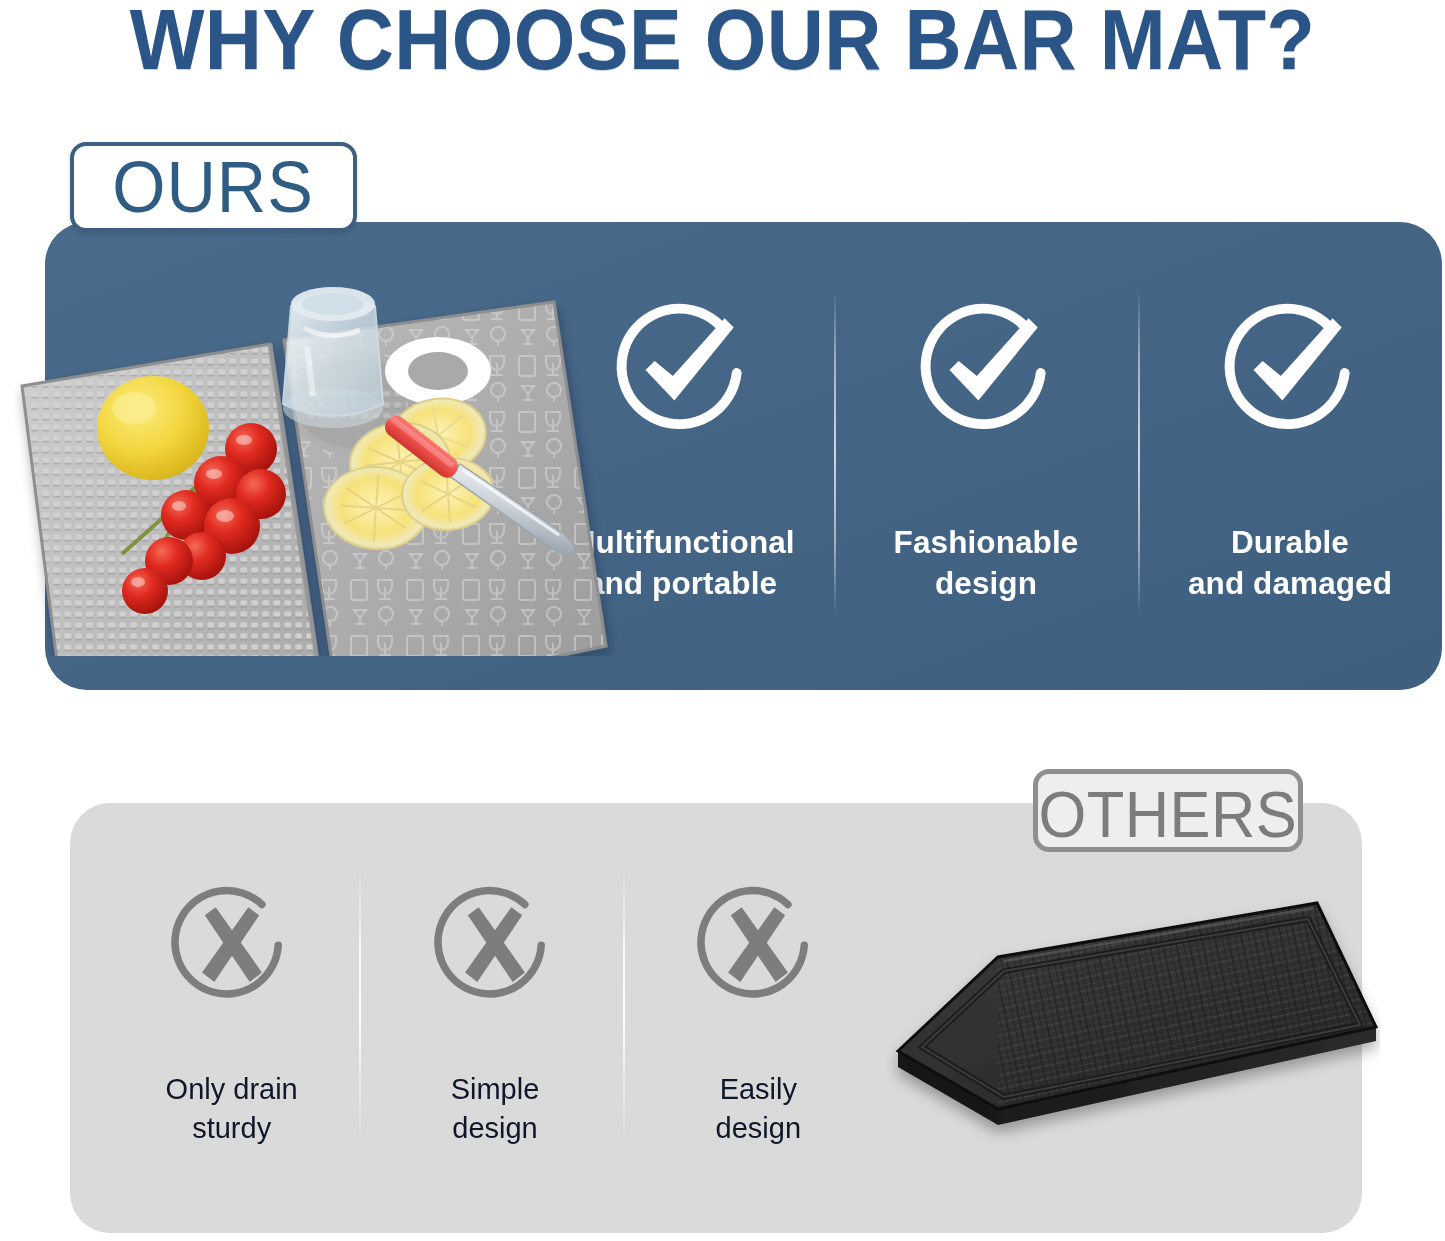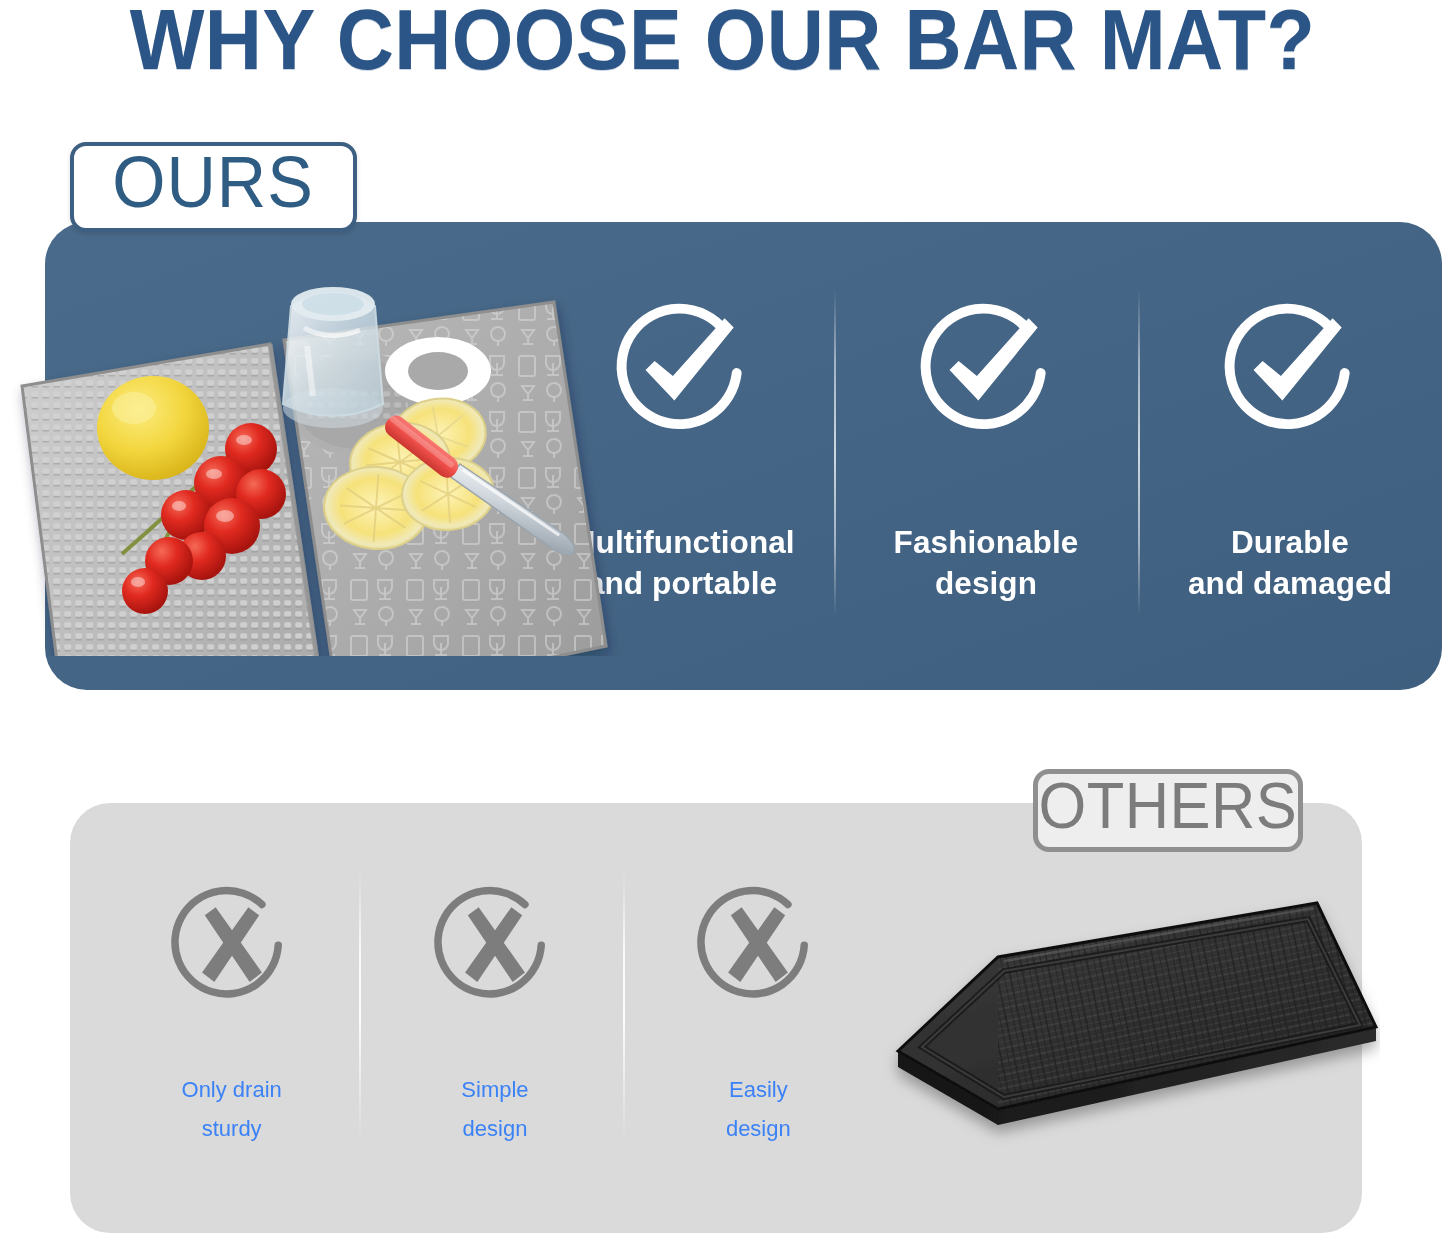--- a/index.html
+++ b/index.html
@@ -63,20 +63,21 @@
     position: absolute;
     left: 70px;
     top: 142px;
     width: 287px;
     height: 90px;
     background: #ffffff;
     border: 4px solid #3c5f82;
     border-radius: 16px;
     box-sizing: border-box;
     display: flex;
+    align-items: center;
     justify-content: center;
     z-index: 6;
     box-shadow: 0 2px 5px rgba(0,0,0,0.13);
   }
   .badge-ours span {
     color: #2f5czz;
     color: #2f5c82;
     font-family: "Liberation Sans Narrow", "Liberation Sans", sans-serif;
     font-weight: 400;
     font-size: 72px;
@@ -89,21 +90,21 @@
     position: absolute;
     left: 1033px;
     top: 769px;
     width: 270px;
     height: 83px;
     background: #eeeeee;
     border: 5px solid #8f8f8f;
     border-radius: 16px;
     box-sizing: border-box;
     display: flex;
-    align-items: flex-start;
+    align-items: flex-end;
     justify-content: center;
     z-index: 6;
   }
   .badge-others span {
     color: #7c7c7c;
     font-family: "Liberation Sans Narrow", "Liberation Sans", sans-serif;
     font-weight: 400;
     font-size: 64px;
     line-height: 64px;
     letter-spacing: 0.5px;
@@ -194,22 +195,22 @@
     margin-top: 20px;
     width: 136px;
     height: 136px;
   }
   .feat-b .feat-label {
     position: absolute;
     top: 210px;
     left: 0;
     width: 100%;
     text-align: center;
-    color: #3b82f6;
-    font-size: 22px;
+    color: #0f172a;
+    font-size: 29px;
     font-weight: 400;
     line-height: 39px;
     padding: 0 6px;
     box-sizing: border-box;
   }
   .feat-b .divider {
     position: absolute;
     left: -4px;
     top: 10px;
     width: 2px;

